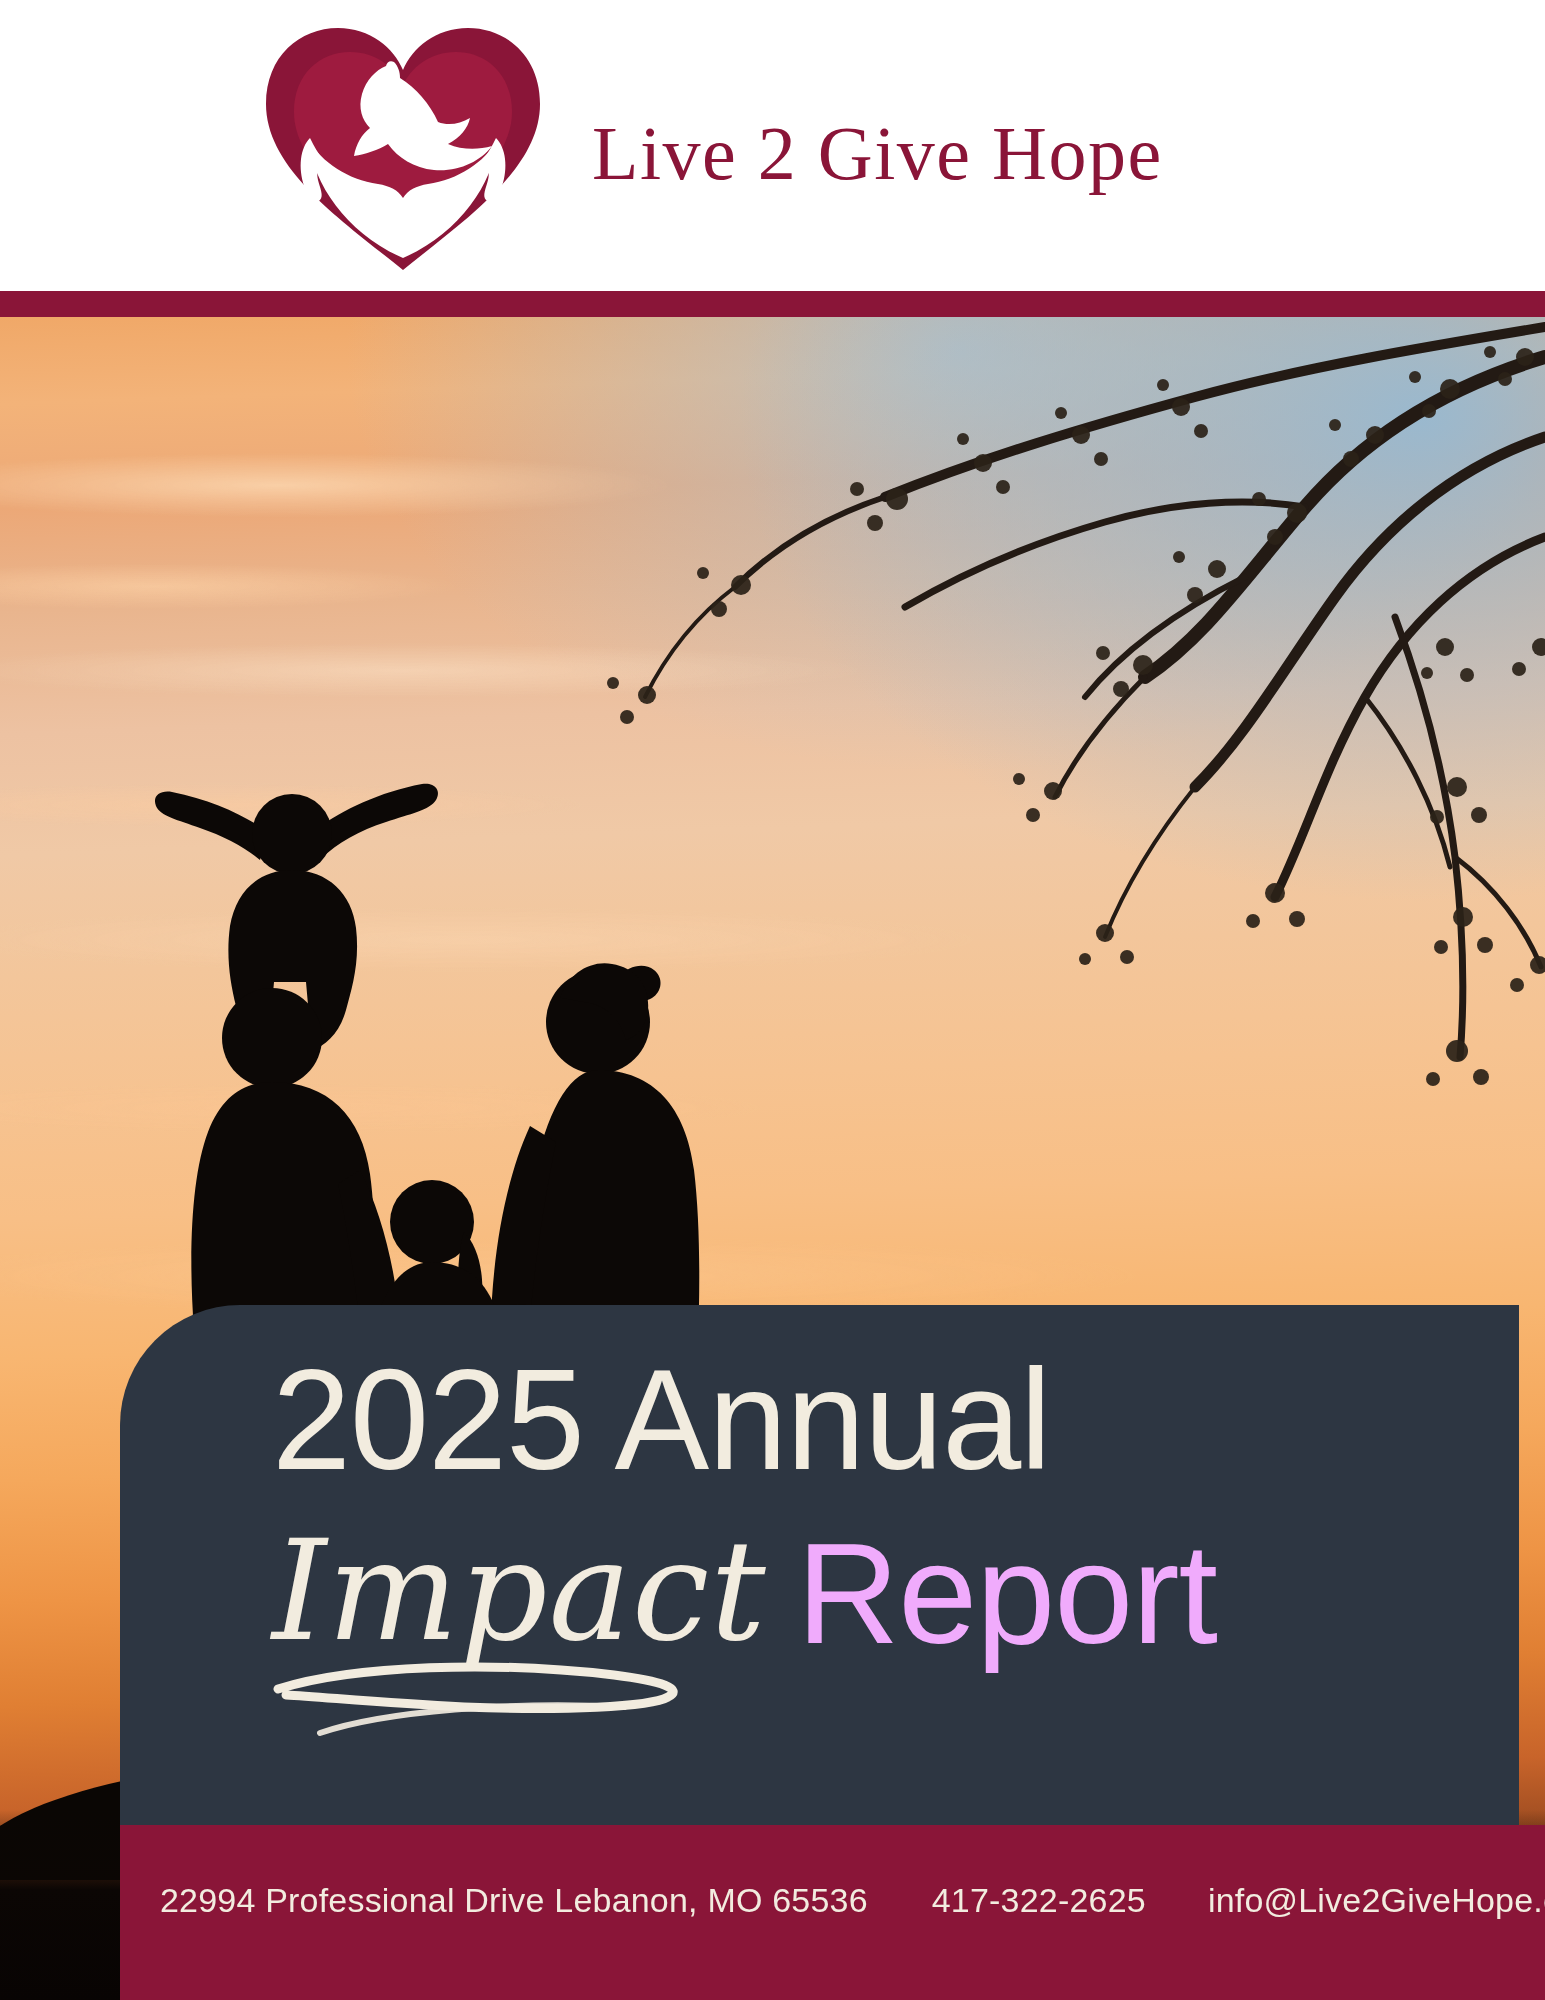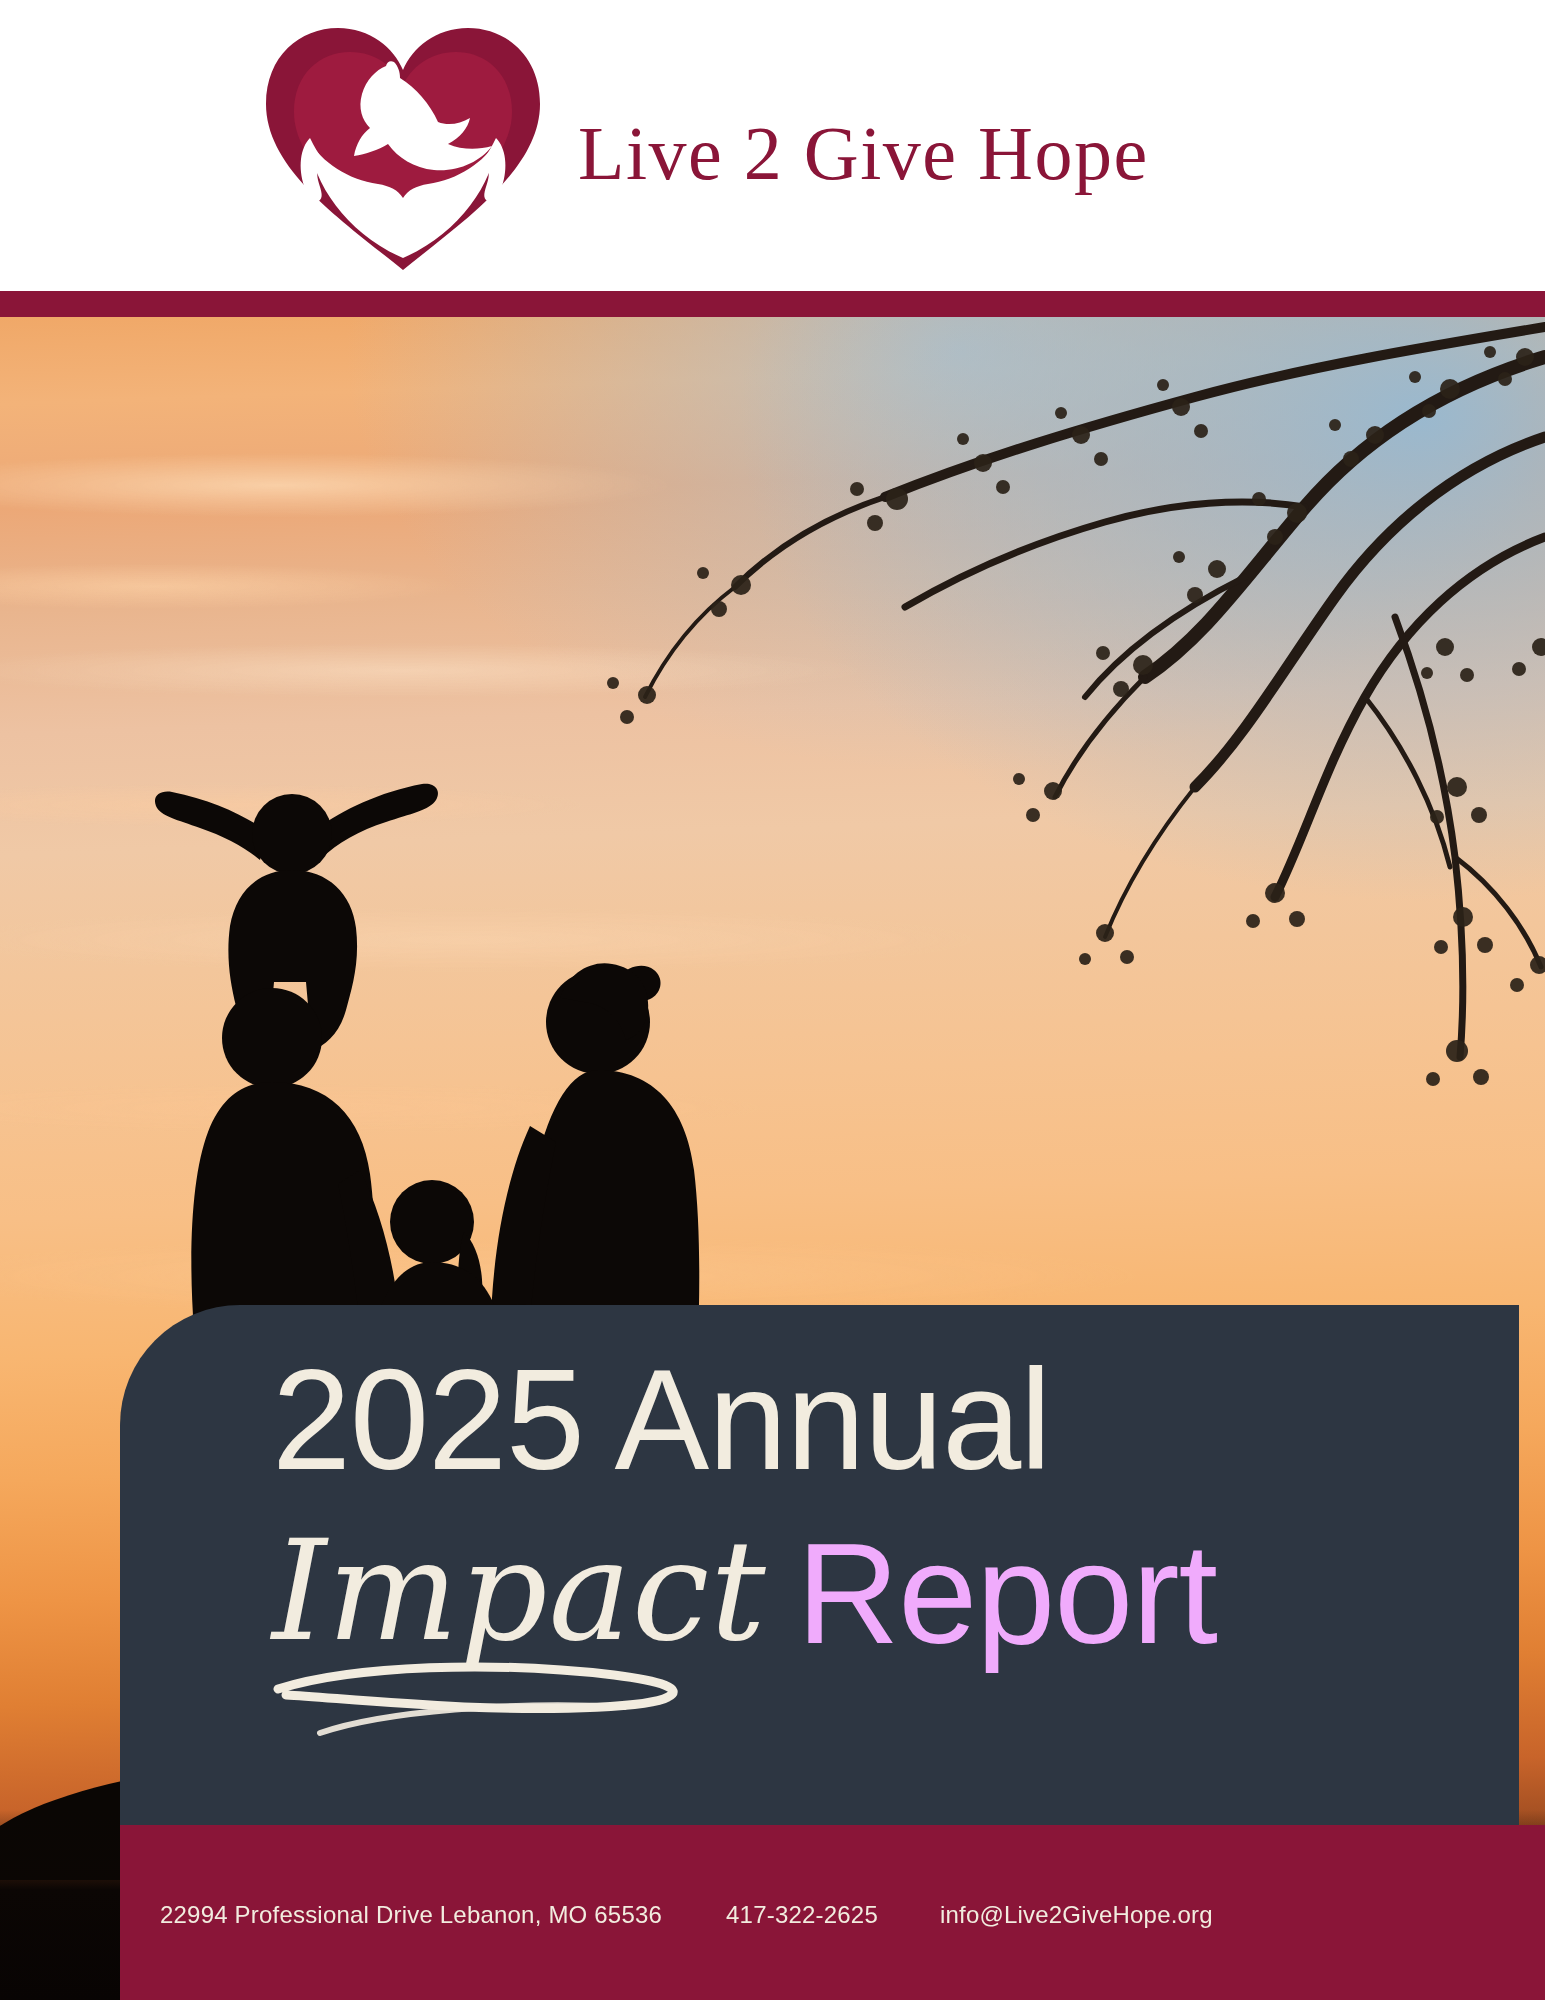--- a/index.html
+++ b/index.html
@@ -28,21 +28,21 @@
     height: 290px;
     background: #ffffff;
     overflow: hidden;
   }
   .logo-lockup {
     position: absolute;
     left: 248px;
     top: 8px;
     display: flex;
     align-items: center;
-    gap: 20px;
+    gap: 34px;
   }
   .logo-mark {
     width: 310px;
     height: 272px;
     flex: 0 0 auto;
     position: relative;
   }
   .logo-mark svg { display: block; width: 100%; height: 100%; }
   .logo-wordmark {
     font-family: "Liberation Serif", "DejaVu Serif", serif;
@@ -212,24 +212,23 @@
     position: absolute;
     left: 40px;
     top: 58px;
     display: flex;
     align-items: baseline;
     gap: 0;
     white-space: nowrap;
   }
   .footer-item {
     color: #f2ecdf;
-    font-size: 24px;
+    font-size: 34px;
     line-height: 1;
     letter-spacing: 0.2px;
-    margin-top: 20px;
   }
   .footer-gap-a { width: 64px; }
   .footer-gap-b { width: 62px; }
 </style>
 </head>
 <body>
 
 <div class="page">
 
   <div class="header">

